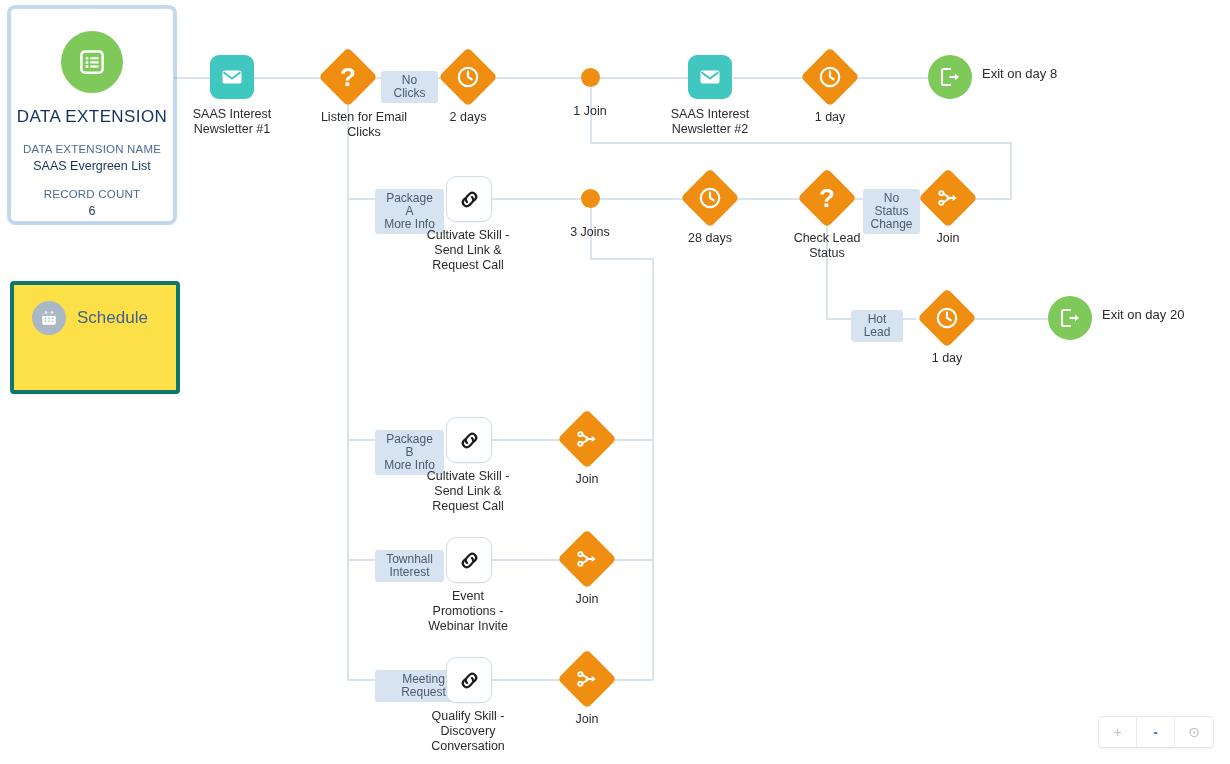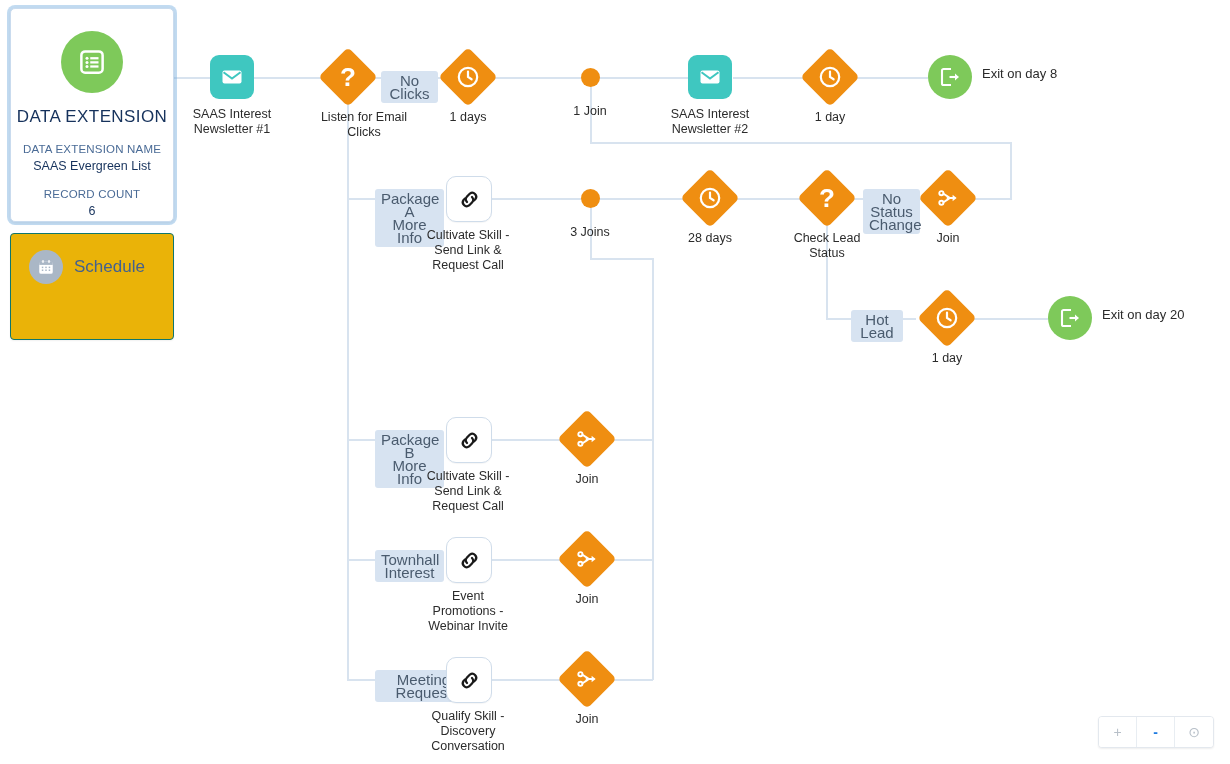--- a/index.html
+++ b/index.html
@@ -36,24 +36,25 @@
   .entry-title{
     color:#16325c;font-size:17px;letter-spacing:.4px;
     margin-bottom:14px;
   }
   .entry-label{color:#4a6b96;font-size:11.5px;letter-spacing:.2px;line-height:16px;}
   .entry-value{color:#16325c;font-size:12.5px;line-height:18px;}
   .entry-gap{height:11px;}
 
   .sched-card{
     position:absolute;
-    background:#eab308;
-    border:1px solid #0f766e;
+    background:#fde047;
+    border:4px solid #0f766e;
     border-radius:4px;
     box-shadow:0 1px 2px rgba(0,0,0,.06);
+    margin-top:48px;
   }
   .sched-row{display:flex;align-items:center;gap:11px;padding:16px 0 0 18px;}
   .sched-disc{
     width:34px;height:34px;border-radius:50%;
     background:#aab7c6;display:flex;align-items:center;justify-content:center;
   }
   .sched-name{color:#43618f;font-size:17px;}
   .sched-status{text-align:center;color:#3e3e3c;font-size:13px;padding:22px 0 16px 0;}
 
   
@@ -93,21 +94,21 @@
   }
 
   .join-dot{
     width:19px;height:19px;border-radius:50%;background:#ef8e11;
   }
 
   
   .plabel{
     position:absolute;
     background:#d7e3f1;color:#4a5b6e;
-    font-size:15px;line-height:13px;
+    font-size:12px;line-height:13px;
     padding:3px 6px;border-radius:3px;
     text-align:center;white-space:pre-line;
   }
 
   
   .zoombar{
     position:absolute;right:16px;bottom:16px;
     display:flex;background:#fff;border:1px solid #e3e8ee;border-radius:4px;
     box-shadow:0 1px 2px rgba(0,0,0,.07);
     overflow:hidden;
@@ -240,21 +241,21 @@
   </div>
   <div class="plabel" style="left:381px;top:71px;width:45px;">No Clicks</div>
 
   <div class="node" style="left:447px;top:56px;">
     <div class="diamond">
       <svg width="24" height="24" viewBox="0 0 24 24" aria-hidden="true">
         <circle cx="12" cy="12" r="9.2" fill="none" stroke="#fff" stroke-width="2.2"></circle>
         <path d="M12 6.6 V12 L15.6 14.3" fill="none" stroke="#fff" stroke-width="2.2" stroke-linecap="round"></path>
       </svg>
     </div>
-    <div class="cap" style="top:54px;left:21px;">1 days</div>
+    <div class="cap" style="top:54px;left:21px;">2 days</div>
   </div>
 
   <div class="node" style="left:581px;top:68px;">
     <div class="join-dot"></div>
     <div class="cap" style="top:36px;left:9px;">1 Join</div>
   </div>
 
   <div class="node" style="left:688px;top:55px;">
     <div class="email-tile">
       <svg width="24" height="24" viewBox="0 0 24 24" aria-hidden="true">

